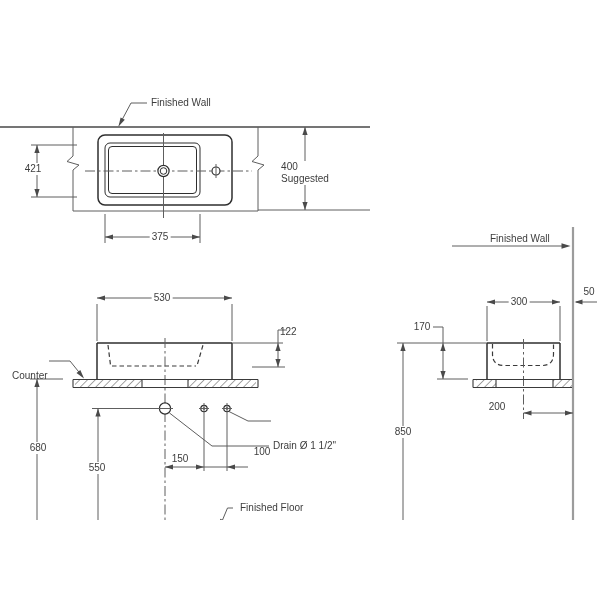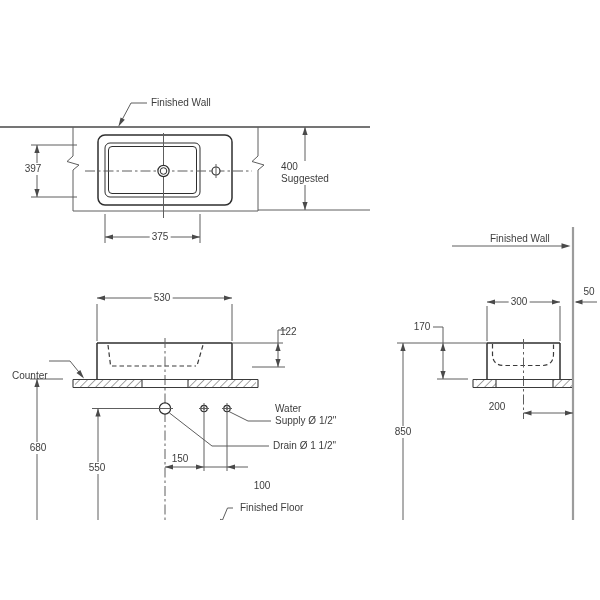--- a/index.html
+++ b/index.html
@@ -197,32 +197,31 @@
       <path class="d" d="M523.5,413 H573"></path>
       <polygon class="ar" points="523.5,413 531.5,410.4 531.5,415.6"></polygon>
       <polygon class="ar" points="573,413 565,410.4 565,415.6"></polygon>
     </g>
   </g>
 
   <path class="floor" d="M0,529 H573"></path>
 </svg>
 
 <span class="lbl" style="left:151px;top:97px">Finished Wall</span>
-<span class="lbl ctr bg" style="left:33px;top:169px">397</span>
+<span class="lbl ctr bg" style="left:33px;top:169px">421</span>
 <span class="lbl ctr bg" style="left:160px;top:237px">375</span>
 <span class="lbl ctr bg tc" style="left:305px;top:173px"><span>400</span><br><span>Suggested</span></span>
 
 <span class="lbl ctr bg" style="left:162px;top:298px">530</span>
 <span class="lbl" style="left:280px;top:326px">122</span>
 <span class="lbl" style="left:12px;top:370px">Counter</span>
 <span class="lbl ctr bg" style="left:38px;top:448px">680</span>
 <span class="lbl ctr bg" style="left:97px;top:468px">550</span>
 <span class="lbl ctr" style="left:180px;top:459px">150</span>
-<span class="lbl ctr" style="left:262px;top:486px">100</span>
-<span class="lbl" style="left:275px;top:403px"><span>Water</span><br><span>Supply Ø 1/2"</span></span>
+<span class="lbl ctr" style="left:262px;top:452px">100</span>
 <span class="lbl" style="left:273px;top:440px">Drain Ø 1 1/2"</span>
 <span class="lbl" style="left:240px;top:502px">Finished Floor</span>
 
 <span class="lbl" style="left:490px;top:233px">Finished Wall</span>
 <span class="lbl ctr" style="left:589px;top:292px">50</span>
 <span class="lbl ctr bg" style="left:519px;top:302px">300</span>
 <span class="lbl ctr" style="left:422px;top:327px">170</span>
 <span class="lbl ctr bg" style="left:403px;top:432px">850</span>
 <span class="lbl ctr" style="left:497px;top:407px">200</span>
 

